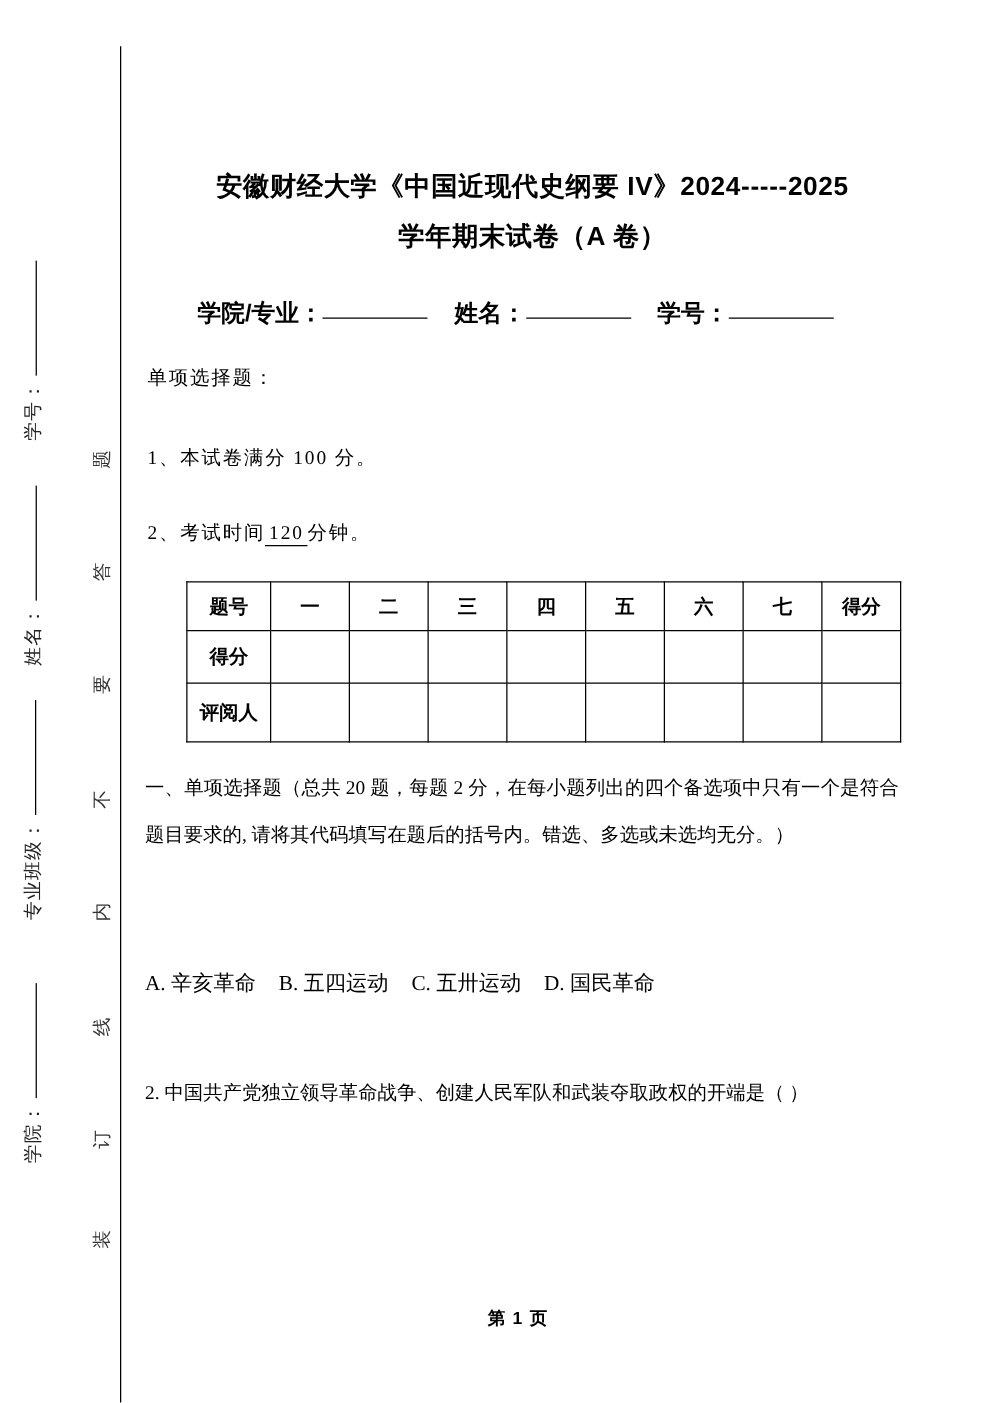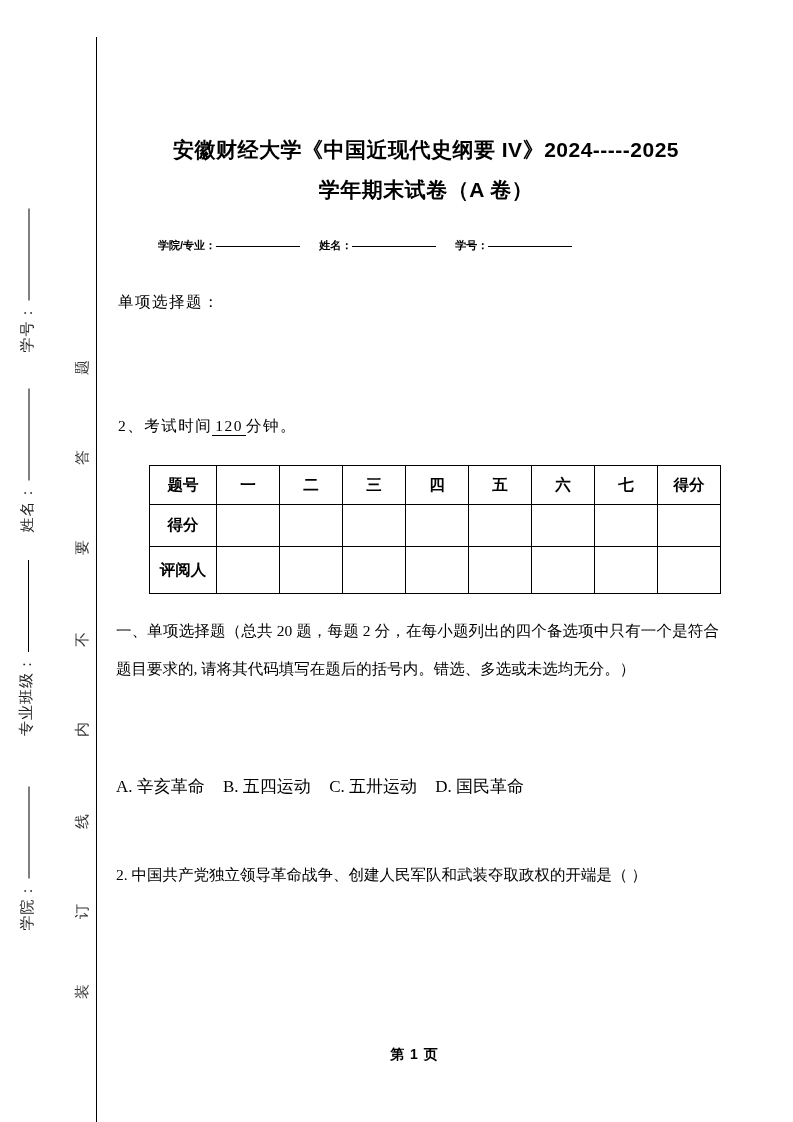--- a/index.html
+++ b/index.html
@@ -80,21 +80,21 @@
     line-height: 40px;
     letter-spacing: 0.5px;
   }
 
   #identity-row {
     position: absolute;
     left: 46px;
     top: 234px;
     font-family: "Liberation Sans", "DejaVu Sans", sans-serif;
     font-weight: bold;
-    font-size: 11px;
+    font-size: 19px;
     white-space: nowrap;
   }
   #identity-row .field { margin-right: 16px; }
   #identity-row .blank {
     display: inline-block;
     border-bottom: 1.4px solid #000;
     width: 84px;
     vertical-align: 2px;
   }
 
@@ -221,20 +221,21 @@
     </span>
     <span class="field">
       <span>姓名：</span><span class="blank"></span>
     </span>
     <span class="field">
       <span>学号：</span><span class="blank"></span>
     </span>
   </div>
 
   <div class="note-line" id="note-heading">单项选择题：</div>
+  <div class="note-line" id="note-1">1、本试卷满分 100 分。</div>
   <div class="note-line" id="note-2">
     <span>2、考试时间</span><span class="ul-value">120</span><span>分钟。</span>
   </div>
 
   <table id="score-table">
     <tbody>
       <tr class="r-head">
         <td class="rowhead">题号</td>
         <td class="col">一</td>
         <td class="col">二</td>

